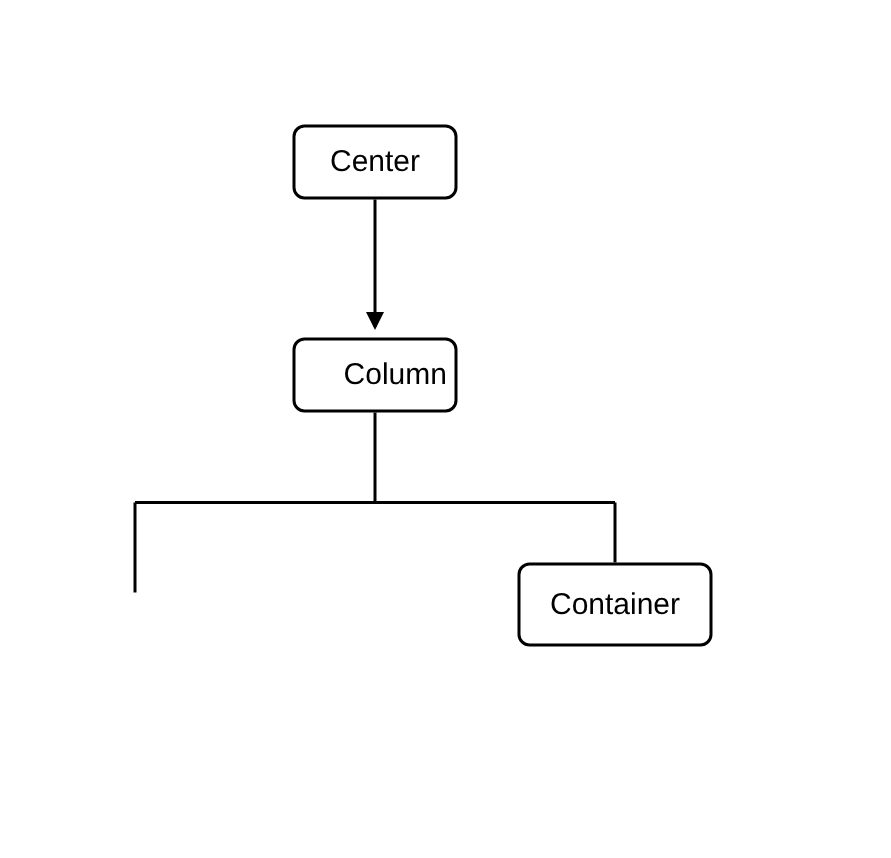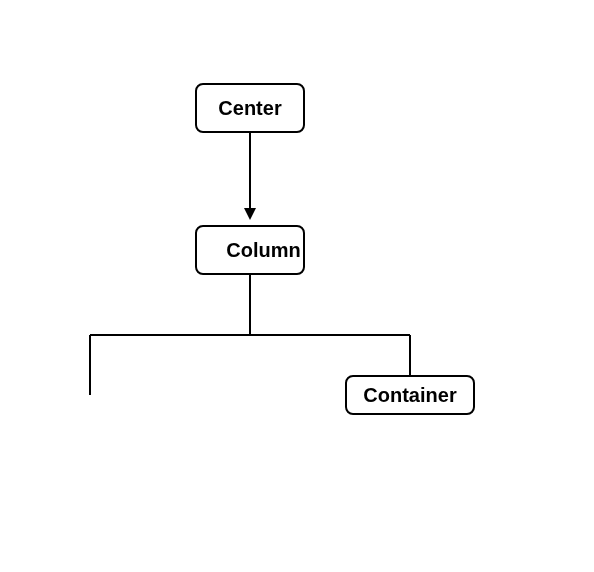--- a/index.html
+++ b/index.html
@@ -19,21 +19,20 @@
     position: absolute;
     border: 2px solid #000;
     border-radius: 8px;
     background: #fff;
     display: flex;
     align-items: center;
     justify-content: center;
     font-size: 20px;
     color: #000;
     box-sizing: border-box;
-    font-weight: bold;
   }
   svg.edges {
     position: absolute;
     left: 0;
     top: 0;
     width: 594px;
     height: 572px;
     pointer-events: none;
   }
 </style>
@@ -61,17 +60,17 @@
   </svg>
 
   <div class="node" style="left:195px; top:83px; width:110px; height:50px;">
     <span>Center</span>
   </div>
 
   <div class="node" style="left:195px; top:225px; width:110px; height:50px;padding-left:27px;">
     <span>Column</span>
   </div>
 
-  <div class="node" style="left:345px; top:375px; width:130px; height:40px;">
+  <div class="node" style="left:345px; top:375px; width:130px; height:56px;">
     <span>Container</span>
   </div>
 
 </div>
 
 </body></html>

